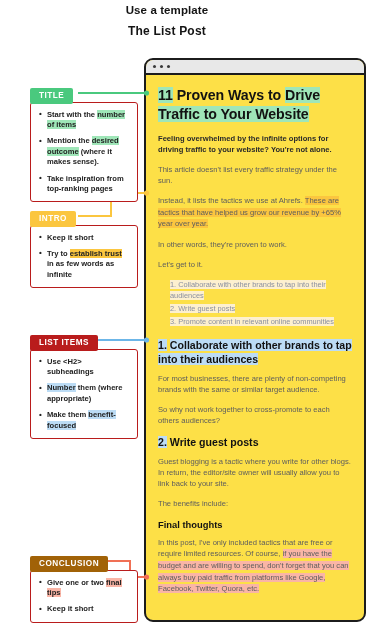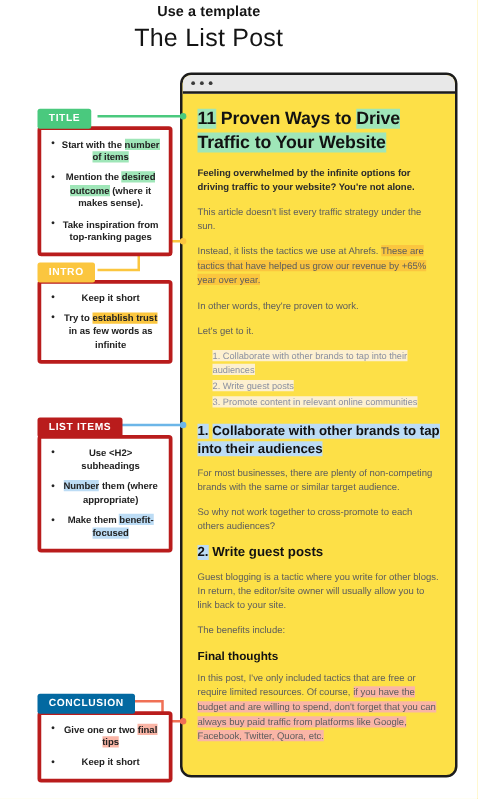--- a/index.html
+++ b/index.html
@@ -25,22 +25,22 @@
     text-align: center;
   }
   .header-eyebrow {
     font-size: 11.5px;
     font-weight: 700;
     color: #141414;
     letter-spacing: 0.1px;
     line-height: 16px;
   }
   .header-title {
-    font-size: 20px;
-    font-weight: 400;
+    font-size: 12px;
+    font-weight: 700;
     color: #141414;
     line-height: 22px;
     margin-top: 2px;
     letter-spacing: 0.2px;
   }
 
   
   .browser {
     position: absolute;
     left: 144px;
@@ -147,28 +147,27 @@
     font-size: 8.2px;
     font-weight: 700;
     letter-spacing: 0.5px;
     padding: 3.5px 9px 3.5px 9px;
     border-radius: 2px;
     position: relative;
     z-index: 3;
   }
   .ann-box {
     background: #ffffff;
-    border: 3px solid #b91c1c;
+    border: 1px solid #b91c1c;
     border-radius: 3px;
     margin-top: -2px;
     padding: 7px 7px 7px 5px;
     box-sizing: border-box;
     position: relative;
     z-index: 2;
-    text-align: center;
   }
   .ann-box ul {
     margin: 0;
     padding: 0 0 0 11px;
     list-style: none;
   }
   .ann-box li {
     font-size: 7.6px;
     line-height: 10.4px;
     color: #222222;
@@ -246,21 +245,21 @@
   <div class="ann-box">
     <ul id="list-list-items">
         <li><span>Use &lt;H2&gt; subheadings</span></li>
         <li><span class="hl-blue">Number</span><span> them (where appropriate)</span></li>
         <li><span>Make them </span><span class="hl-blue">benefit-focused</span></li>
       </ul>
   </div>
 </div>
 
 <div class="ann" id="ann-conclusion" style="left:30px; top:552px;">
-  <div class="ann-tag" id="tag-conclusion" style="background: #0369a1;">CONCLUSION</div>
+  <div class="ann-tag" id="tag-conclusion" style="background: #a16207;">CONCLUSION</div>
   <div class="ann-box">
     <ul id="list-conclusion">
         <li><span>Give one or two </span><span class="hl-red">final tips</span></li>
         <li><span>Keep it short</span></li>
       </ul>
   </div>
 </div>
 
 <div class="browser">
   <div class="browser-bar">

